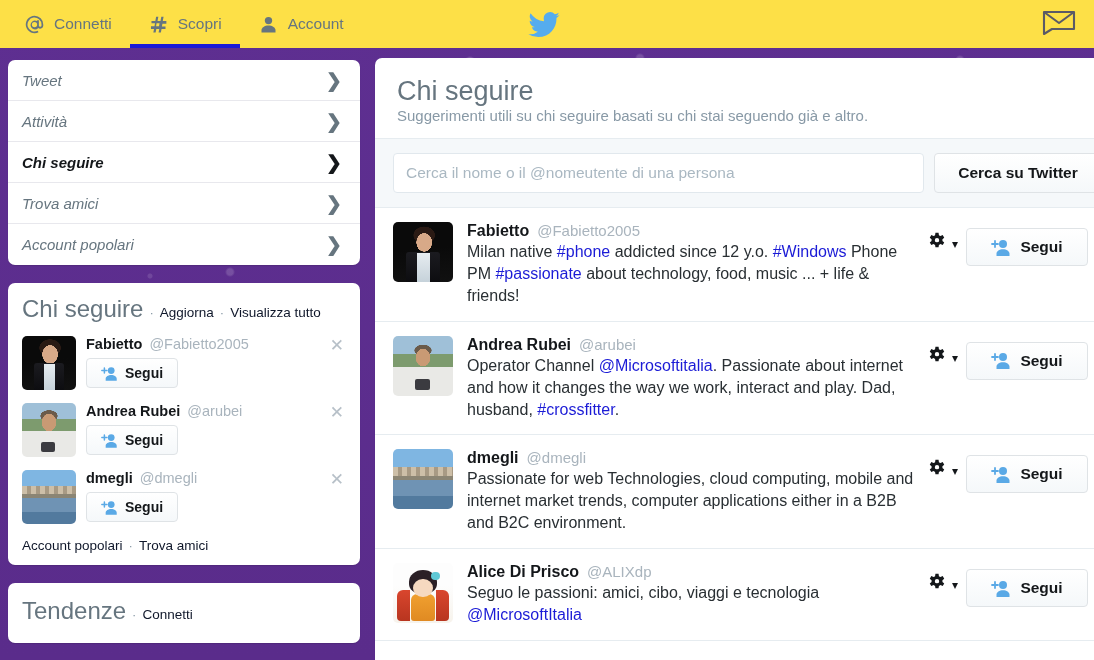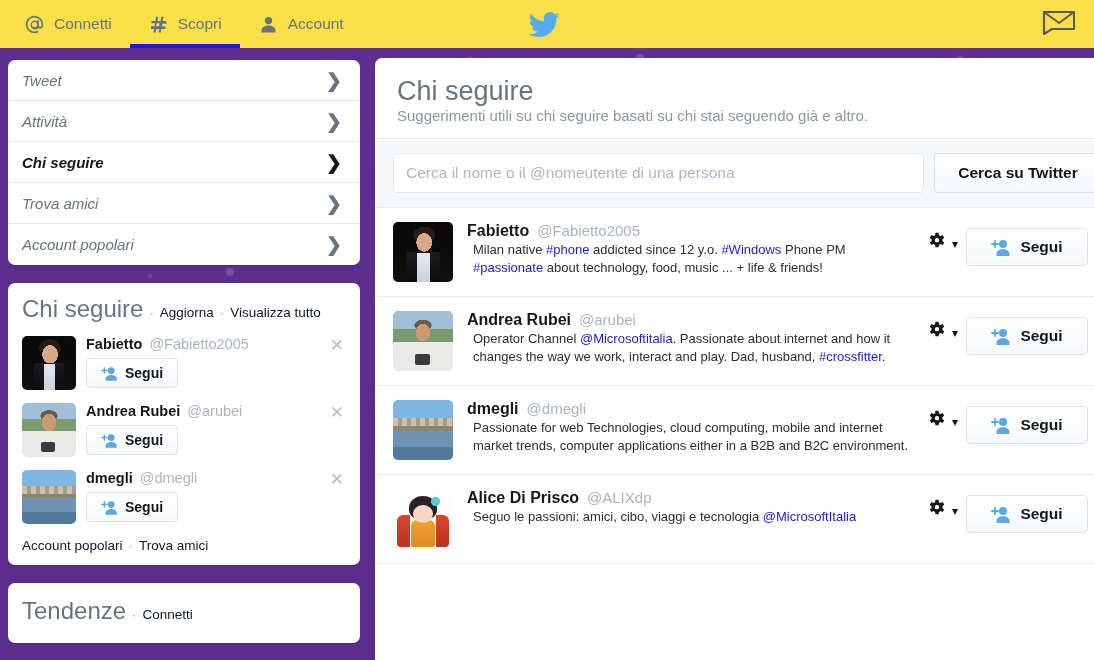--- a/index.html
+++ b/index.html
@@ -166,21 +166,21 @@
   .sugg {
     display: flex; padding: 14px 0 14px 18px;
     border-bottom: 1px solid #e6ecf0;
     align-items: flex-start;
   }
   .sugg-av { width: 60px; height: 60px; border-radius: 5px; flex: none; overflow: hidden; }
   .sugg-body { flex: 1; min-width: 0; padding-left: 14px; padding-right: 8px; }
   .sugg-names { display: flex; align-items: baseline; gap: 8px; }
   .sugg-name { font-size: 16px; font-weight: bold; color: #14171a; cursor: pointer; }
   .sugg-handle { font-size: 15px; color: #a9b4bd; cursor: pointer; }
-  .sugg-bio { font-size: 13px; color: #292f33; line-height: 1.37; margin-top: 1px; max-width: 460px; margin-left: 6px; }
+  .sugg-bio { font-size: 16px; color: #292f33; line-height: 1.37; margin-top: 1px; max-width: 460px; }
   .hl { color: #1b1bd6; cursor: pointer; }
 
   .sugg-actions { display: flex; align-items: flex-start; gap: 8px; padding-top: 6px; padding-right: 14px; }
   .gear-wrap { display: flex; align-items: center; gap: 4px; cursor: pointer; padding-top: 3px; }
   .gear { color: #14171a; }
   .caret { color: #14171a; font-size: 12px; line-height: 1; }
   .follow-lg {
     display: inline-flex; align-items: center; justify-content: center; gap: 9px;
     height: 38px; min-width: 122px; padding: 0 16px;
     background: linear-gradient(#ffffff, #f5f8fa);

